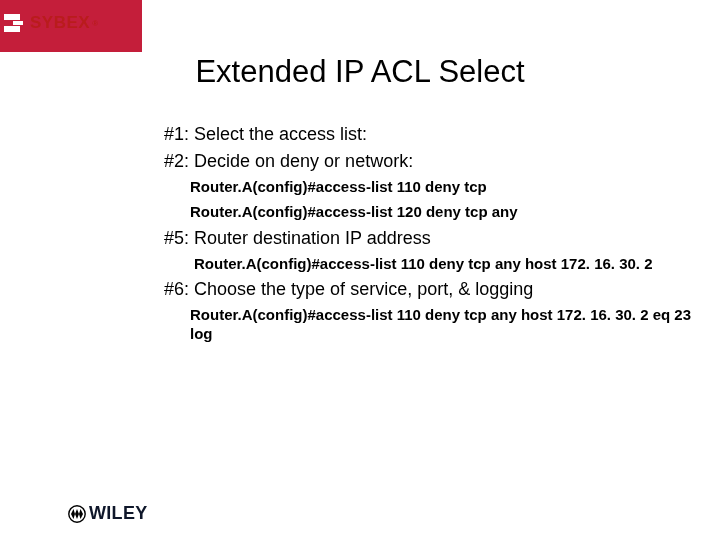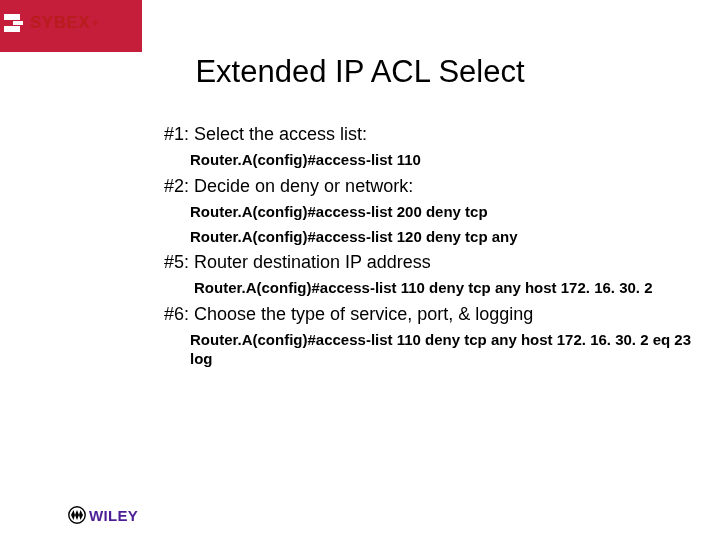--- a/index.html
+++ b/index.html
@@ -77,23 +77,23 @@
   }
   .step-cmd-indent {
     margin-left: 30px;
   }
   .wiley-logo {
     position: absolute;
     left: 68px;
     bottom: 16px;
     display: flex;
     align-items: center;
-    color: #4c1d95;
+    color: #0f172a;
     font-weight: bold;
-    font-size: 15px;
+    font-size: 18px;
     letter-spacing: 0.3px;
   }
   .wiley-mark {
     width: 18px;
     height: 18px;
     margin-right: 3px;
   }
 </style>
 </head>
 <body>
@@ -108,25 +108,24 @@
     </svg>
   </span>
   <span class="sybex-name">SYBEX</span>
   <span class="sybex-reg">®</span>
 </div>
 
 <div class="title">Extended IP ACL Select</div>
 
 <div class="content">
   <div class="step-heading">#1: Select the access list:</div>
-  <div class="step-cmd">Router.A(config)#access-list 110</div>
 
   <div class="step-heading">#2: Decide on deny or network:</div>
 
-  <div class="step-cmd">Router.A(config)#access-list 200 deny tcp</div>
+  <div class="step-cmd">Router.A(config)#access-list 110 deny tcp</div>
 
   <div class="step-cmd">Router.A(config)#access-list 120 deny tcp any</div>
 
   <div class="step-heading">#5: Router destination IP address</div>
   <div class="step-cmd step-cmd-indent">Router.A(config)#access-list 110 deny tcp any host 172. 16. 30. 2</div>
 
   <div class="step-heading">#6: Choose the type of service, port, &amp; logging</div>
   <div class="step-cmd">Router.A(config)#access-list 110 deny tcp any host 172. 16. 30. 2 eq 23 log</div>
 </div>
 

